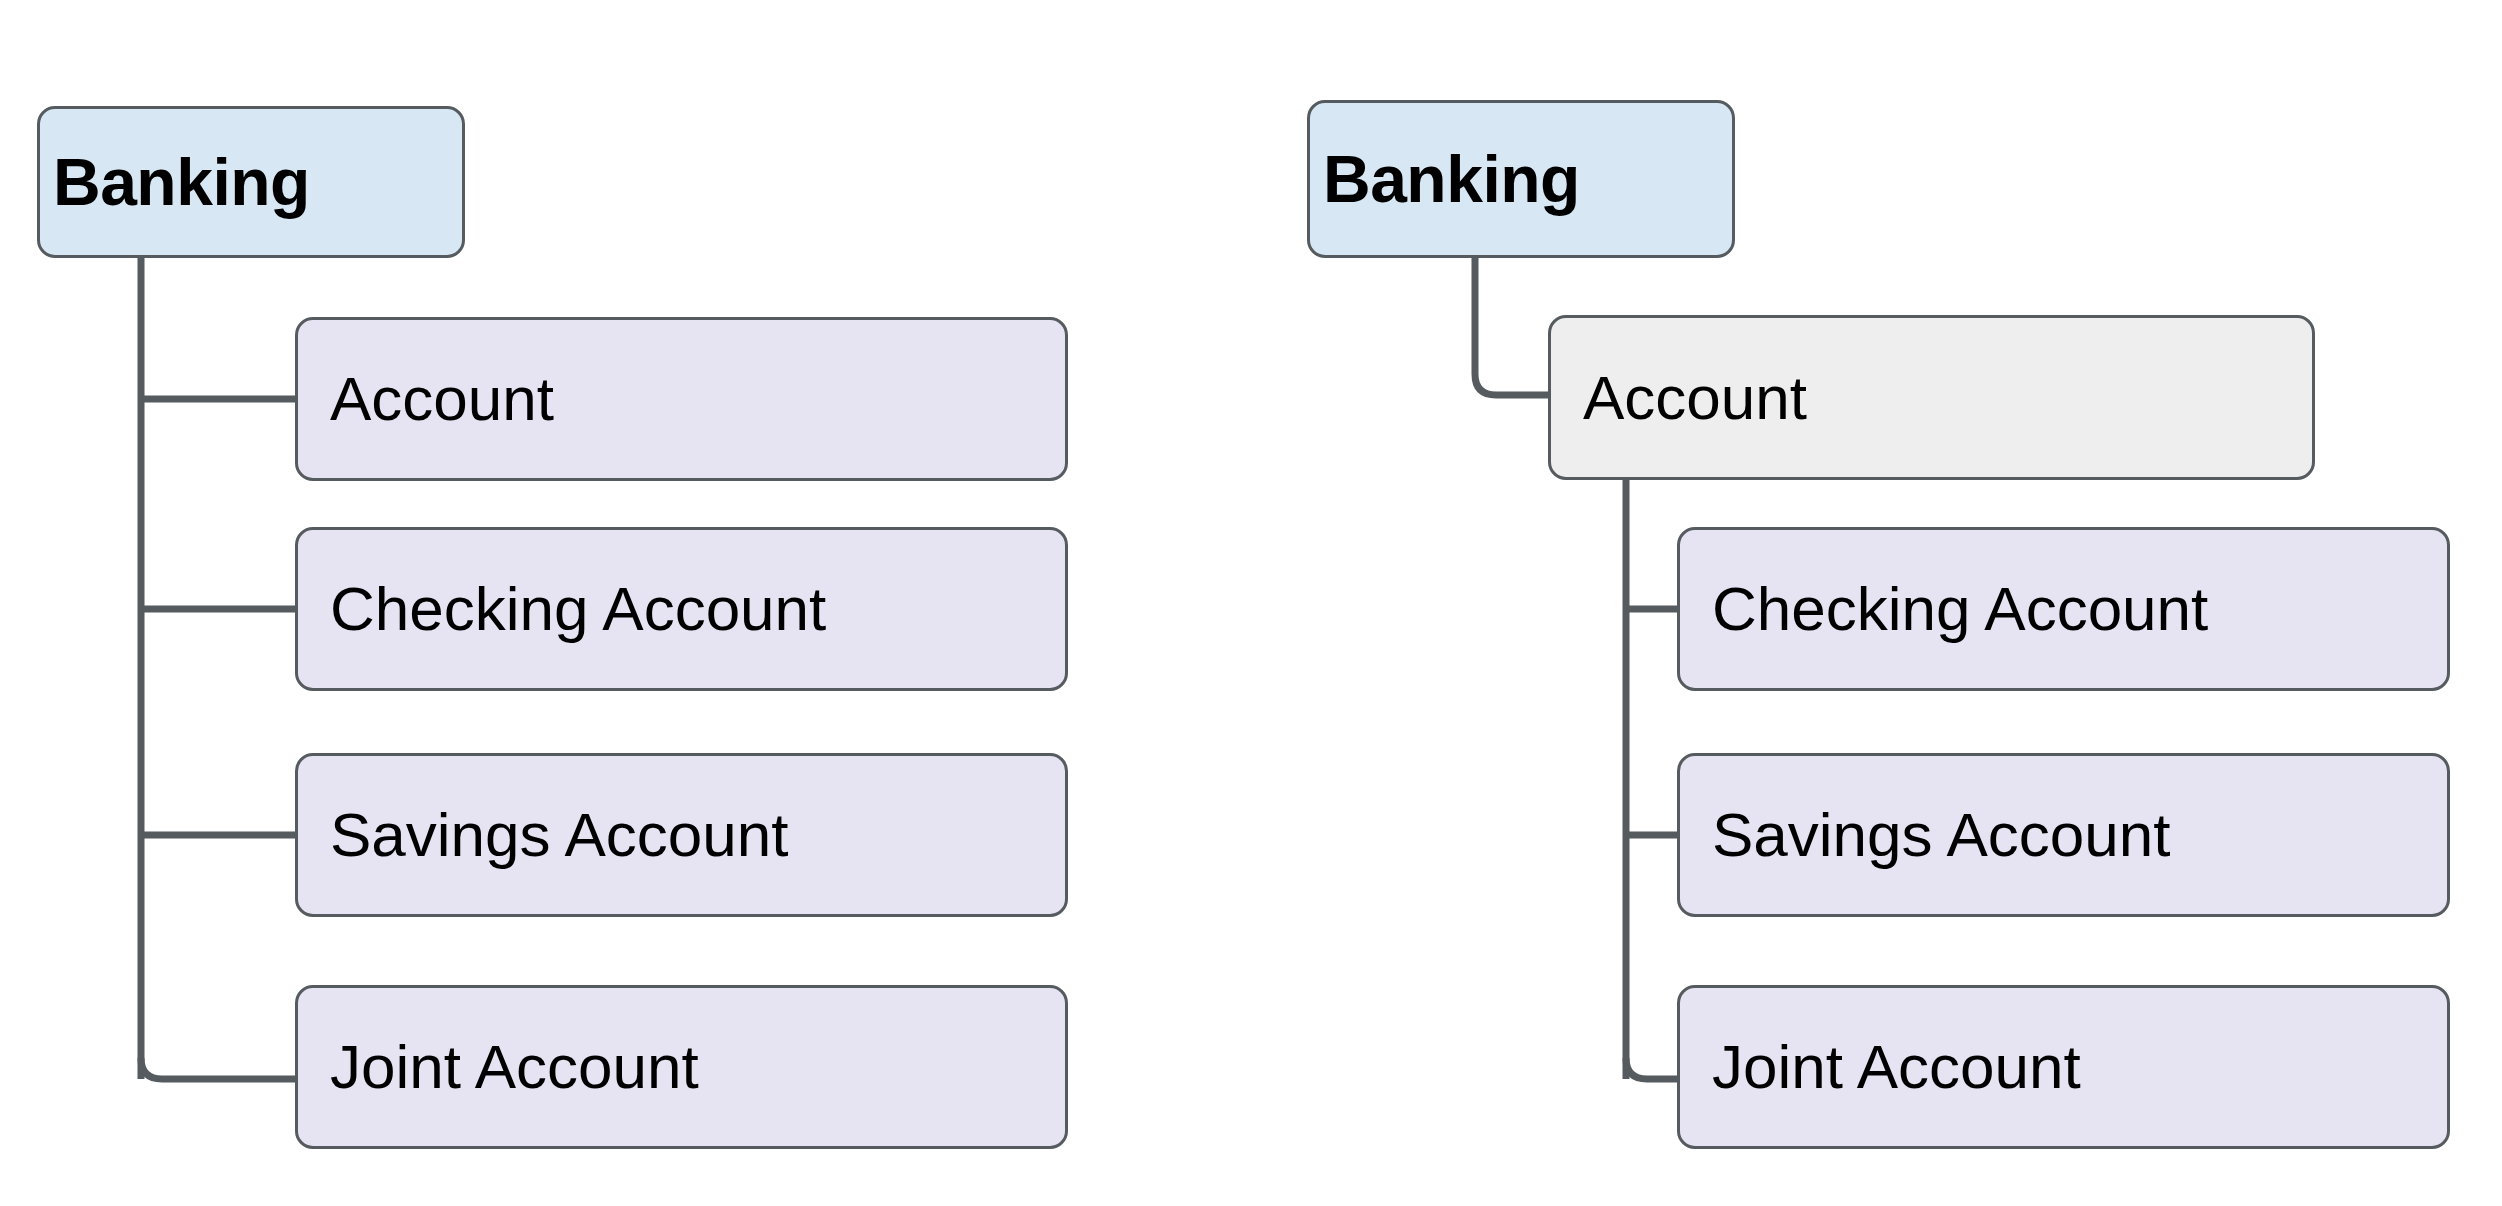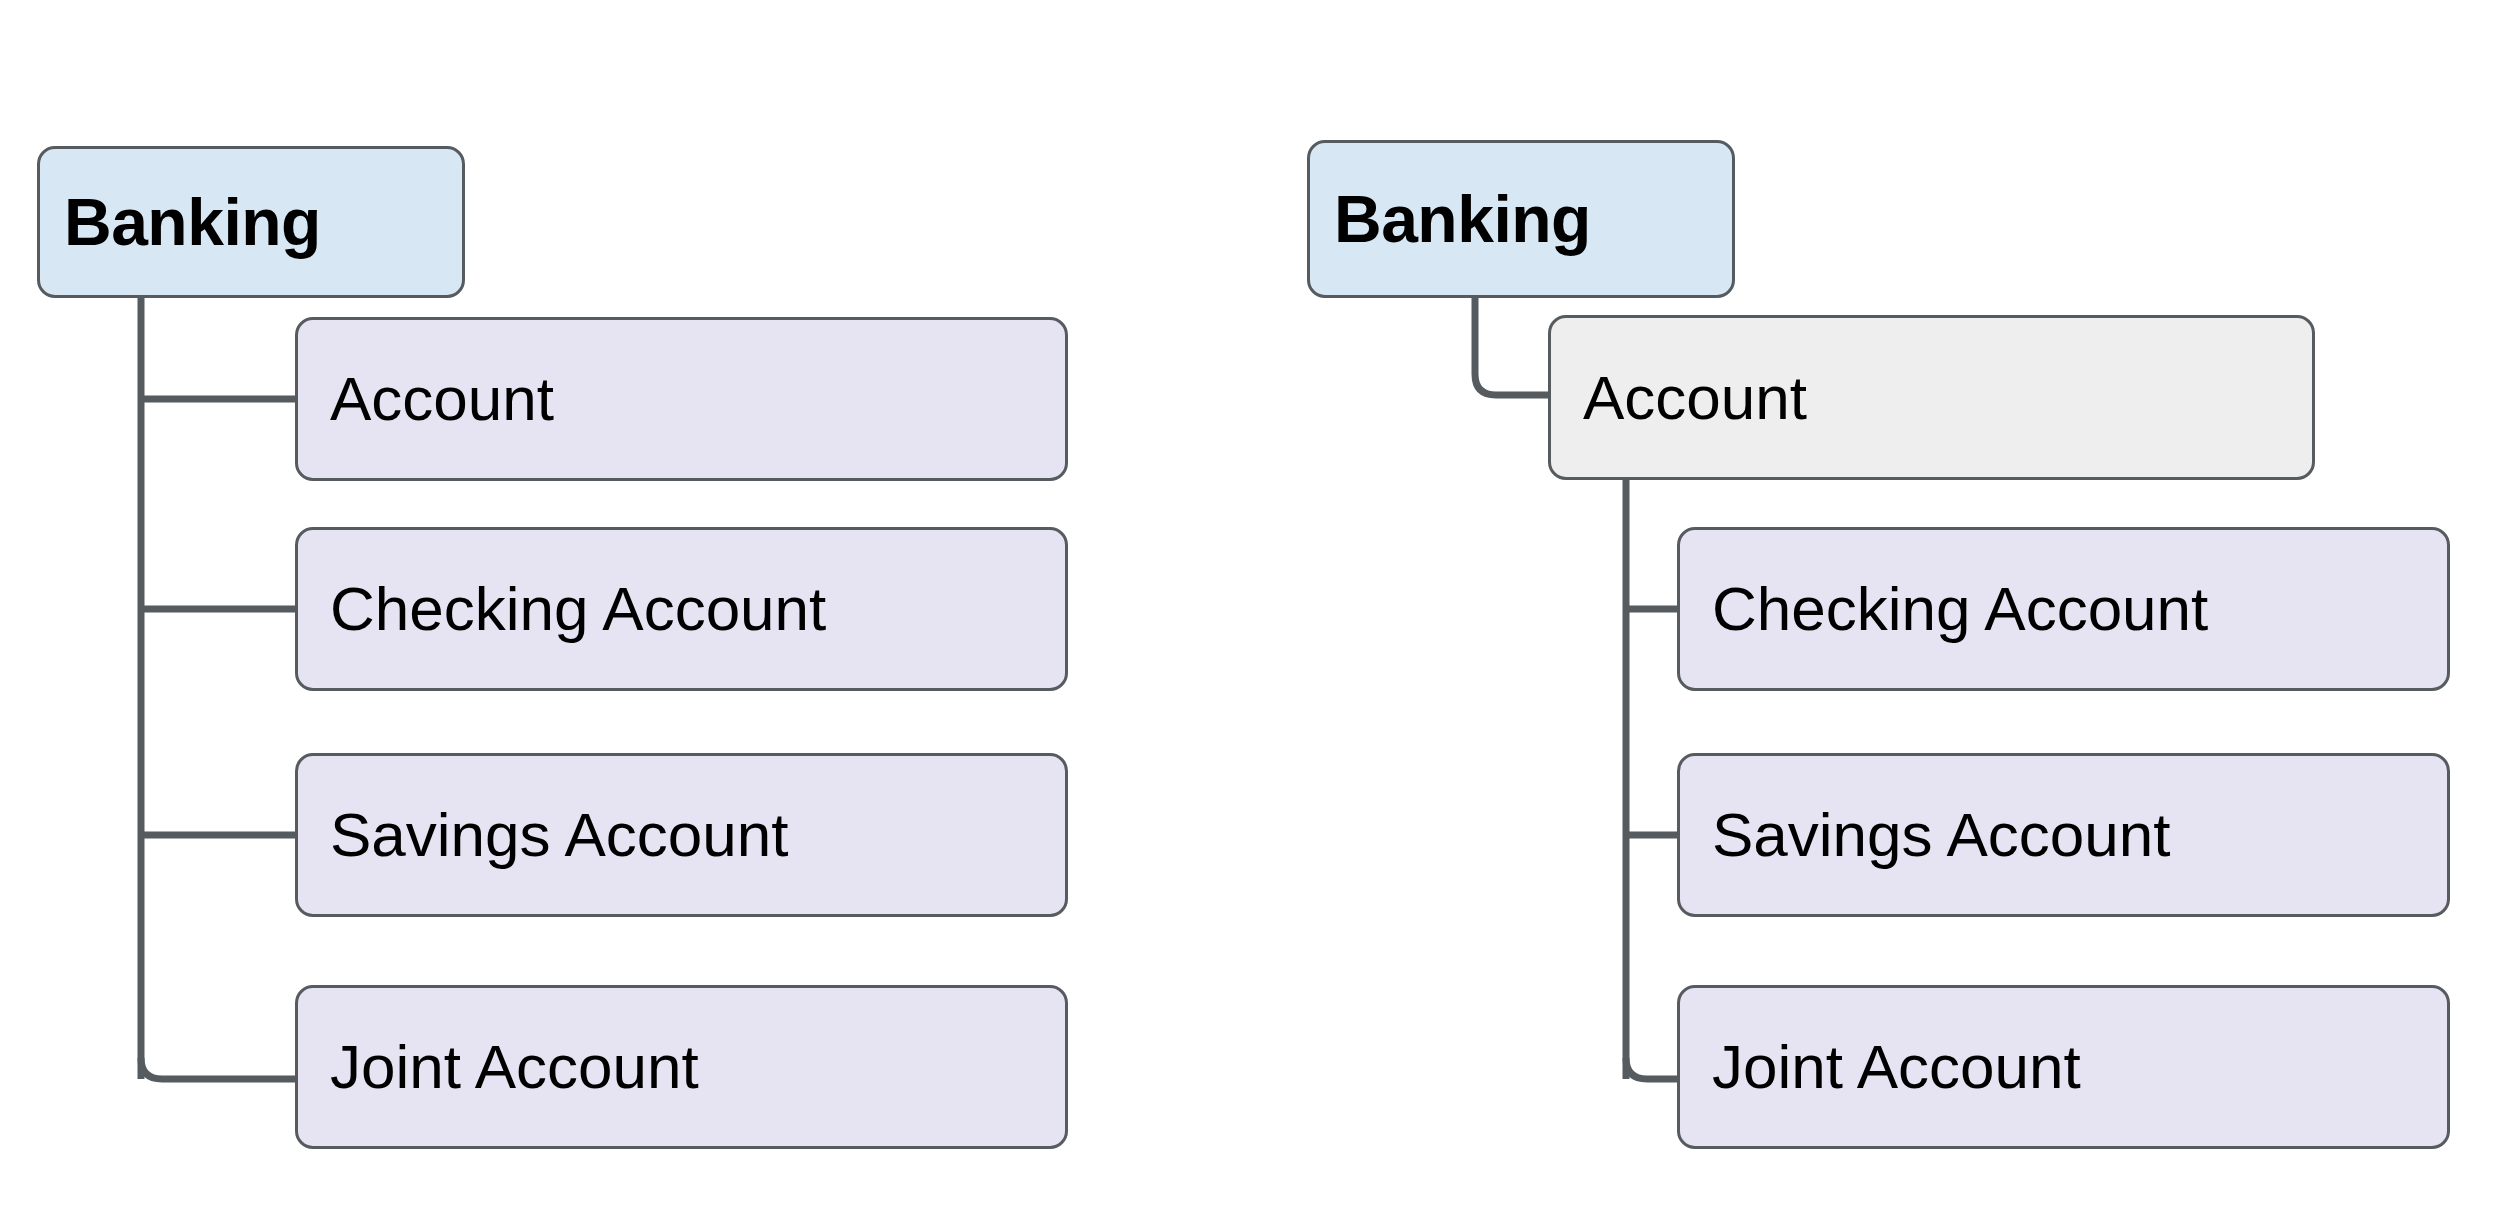--- a/index.html
+++ b/index.html
@@ -36,22 +36,21 @@
     align-items: center;
     color: #000000;
     white-space: nowrap;
     overflow: hidden;
   }
   .node.root {
     background: #d7e7f4;
     font-weight: bold;
     font-size: 66px;
     letter-spacing: -0.5px;
-    padding-left: 24px;
-    margin-top: 40px;
+    padding-left: 13px;
   }
   .node.branch {
     background: #eeeeee;
     font-weight: normal;
     font-size: 62px;
     padding-left: 32px;
   }
   .node.leaf {
     background: #e6e3f2;
     font-weight: normal;

